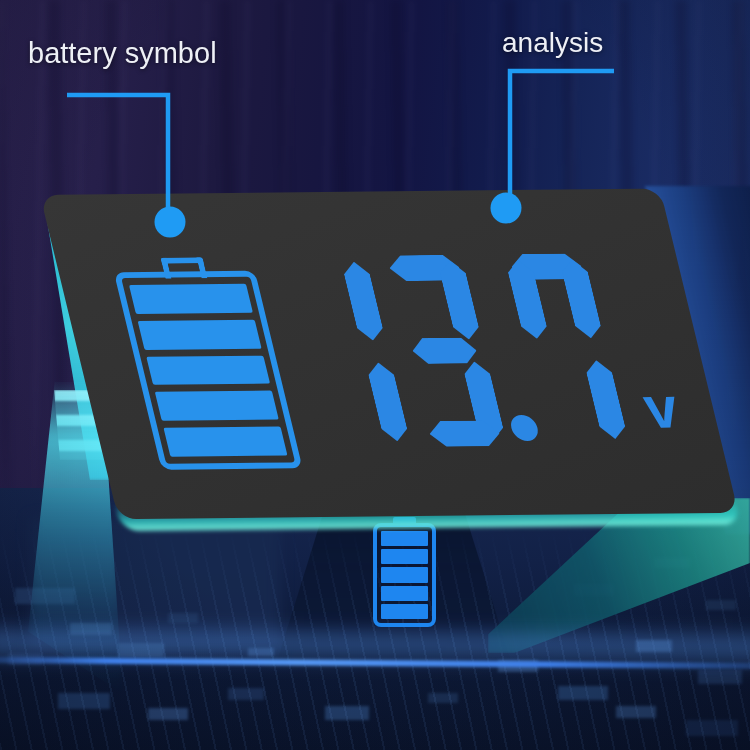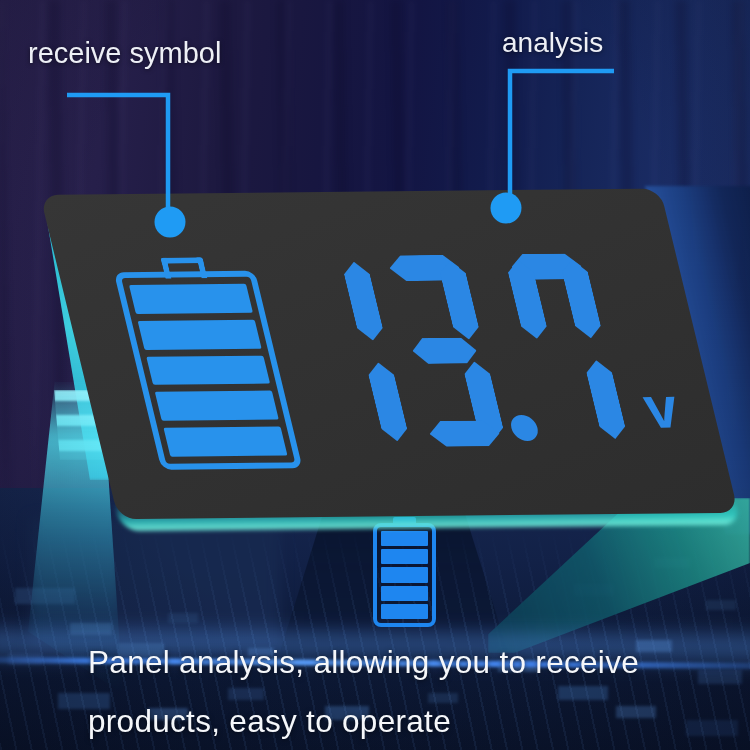--- a/index.html
+++ b/index.html
@@ -273,21 +273,17 @@
         <div class="mini-bar"></div>
       </div>
   </div>
 
   <svg class="callout-lines" width="750" height="750" viewBox="0 0 750 750">
     <polyline points="67,95 168,95 168,209" fill="none" style="stroke:var(--accent-blue);stroke-width:4.5"></polyline>
     <circle cx="170" cy="222" r="15.5" style="fill:var(--accent-blue)"></circle>
     <polyline points="614,71 510,71 510,195" fill="none" style="stroke:var(--accent-blue);stroke-width:4.5"></polyline>
     <circle cx="506" cy="208" r="15.5" style="fill:var(--accent-blue)"></circle>
   </svg>
-  <div class="label label-battery">receive symbol</div>
+  <div class="label label-battery">battery symbol</div>
   <div class="label label-voltage">analysis</div>
 
-  <div class="caption">
-    <div>Panel analysis, allowing you to receive</div>
-    <div>products, easy to operate</div>
-  </div>
 
 </div>
 
 </body></html>

